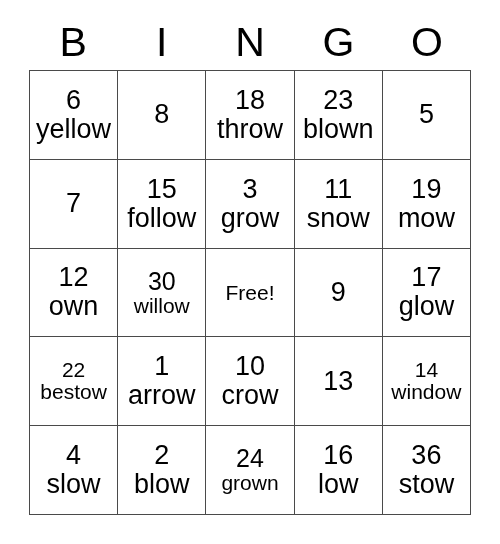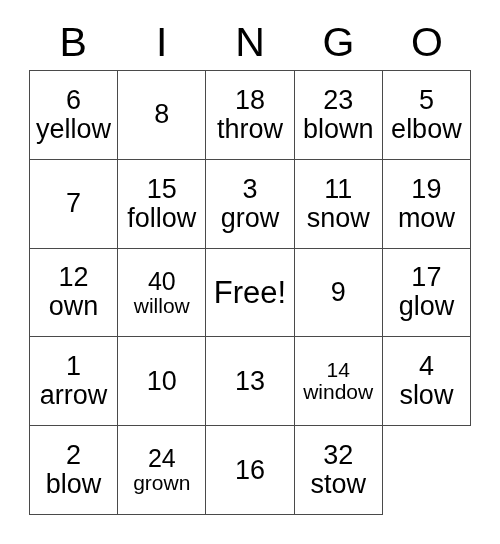--- a/index.html
+++ b/index.html
@@ -86,21 +86,21 @@
   .cell.sz-sm .num { font-size: 21px; }
   .cell.sz-sm .word { font-size: 21px; }
   .cell.sz-md .num { font-size: 25px; }
   .cell.sz-md .word { font-size: 21px; }
 
   
   .cell.free {
     justify-content: center;
   }
   .cell.free .free-label {
-    font-size: 31px;
+    font-size: 21px;
     line-height: 1;
     white-space: nowrap;
   }
 </style>
 </head>
 <body>
 
 <div id="card">
 
   <div id="header-row">
@@ -133,21 +133,20 @@
     <div class="cell">
       <span class="num">18</span>
       <span class="word">throw</span>
     </div>
     <div class="cell">
       <span class="num">23</span>
       <span class="word">blown</span>
     </div>
     <div class="cell">
       <span class="num">5</span>
-      <span class="word">elbow</span>
     </div>
 
     <div class="cell">
       <span class="num">7</span>
     </div>
     <div class="cell">
       <span class="num">15</span>
       <span class="word">follow</span>
     </div>
     <div class="cell">
@@ -161,40 +160,45 @@
     <div class="cell">
       <span class="num">19</span>
       <span class="word">mow</span>
     </div>
 
     <div class="cell">
       <span class="num">12</span>
       <span class="word">own</span>
     </div>
     <div class="cell sz-md">
-      <span class="num">40</span>
+      <span class="num">30</span>
       <span class="word">willow</span>
     </div>
     <div class="cell free">
       <span class="free-label">Free!</span>
     </div>
     <div class="cell">
       <span class="num">9</span>
     </div>
     <div class="cell">
       <span class="num">17</span>
       <span class="word">glow</span>
     </div>
 
+    <div class="cell sz-sm">
+      <span class="num">22</span>
+      <span class="word">bestow</span>
+    </div>
     <div class="cell">
       <span class="num">1</span>
       <span class="word">arrow</span>
     </div>
     <div class="cell">
       <span class="num">10</span>
+      <span class="word">crow</span>
     </div>
     <div class="cell">
       <span class="num">13</span>
     </div>
     <div class="cell sz-sm">
       <span class="num">14</span>
       <span class="word">window</span>
     </div>
 
     <div class="cell">
@@ -204,20 +208,21 @@
     <div class="cell">
       <span class="num">2</span>
       <span class="word">blow</span>
     </div>
     <div class="cell sz-md">
       <span class="num">24</span>
       <span class="word">grown</span>
     </div>
     <div class="cell">
       <span class="num">16</span>
-    </div>
-    <div class="cell">
-      <span class="num">32</span>
+      <span class="word">low</span>
+    </div>
+    <div class="cell">
+      <span class="num">36</span>
       <span class="word">stow</span>
     </div>
 
   </div>
 </div>
 
 </body></html>

